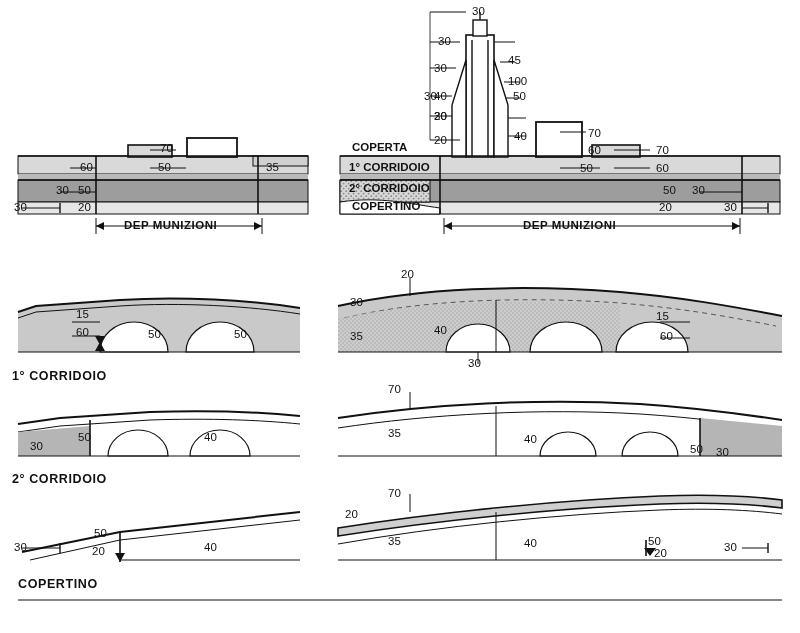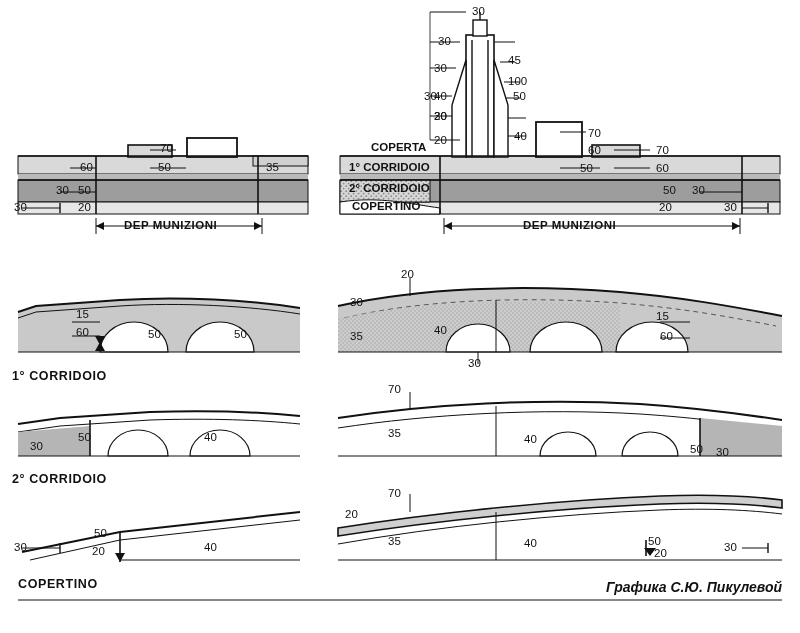--- a/index.html
+++ b/index.html
@@ -238,21 +238,21 @@
     </g>
 
     <line x1="18" y1="600" x2="782" y2="600" stroke="#111" stroke-width="1"></line>
   </svg>
 
 
   <div class="seclabel" style="left:12px;top:369px;">1° CORRIDOIO</div>
   <div class="seclabel" style="left:12px;top:472px;">2° CORRIDOIO</div>
   <div class="seclabel" style="left:18px;top:577px;">COPERTINO</div>
 
-  <div class="deck" style="left:352px;top:141px;margin-left:19px;">COPERTA</div>
+  <div class="deck" style="left:352px;top:141px;">COPERTA</div>
   <div class="deck" style="left:349px;top:161px;">1° CORRIDOIO</div>
   <div class="deck" style="left:349px;top:182px;">2° CORRIDOIO</div>
   <div class="deck" style="left:352px;top:200px;">COPERTINO</div>
 
   <div class="dep" style="left:124px;top:219px;">DEP MUNIZIONI</div>
   <div class="dep" style="left:523px;top:219px;">DEP MUNIZIONI</div>
 
   <div class="num" style="left:160px;top:142px;">70</div>
   <div class="num" style="left:80px;top:161px;">60</div>
   <div class="num" style="left:158px;top:161px;">50</div>
@@ -313,14 +313,13 @@
   <div class="num" style="left:204px;top:541px;">40</div>
 
   <div class="num" style="left:388px;top:487px;">70</div>
   <div class="num" style="left:345px;top:508px;">20</div>
   <div class="num" style="left:388px;top:535px;">35</div>
   <div class="num" style="left:524px;top:537px;">40</div>
   <div class="num" style="left:648px;top:535px;">50</div>
   <div class="num" style="left:654px;top:547px;">20</div>
   <div class="num" style="left:724px;top:541px;">30</div>
 
-  <div class="credit">Графика С.Ю. Пикулевой</div>
 </div>
 
 </body></html>

